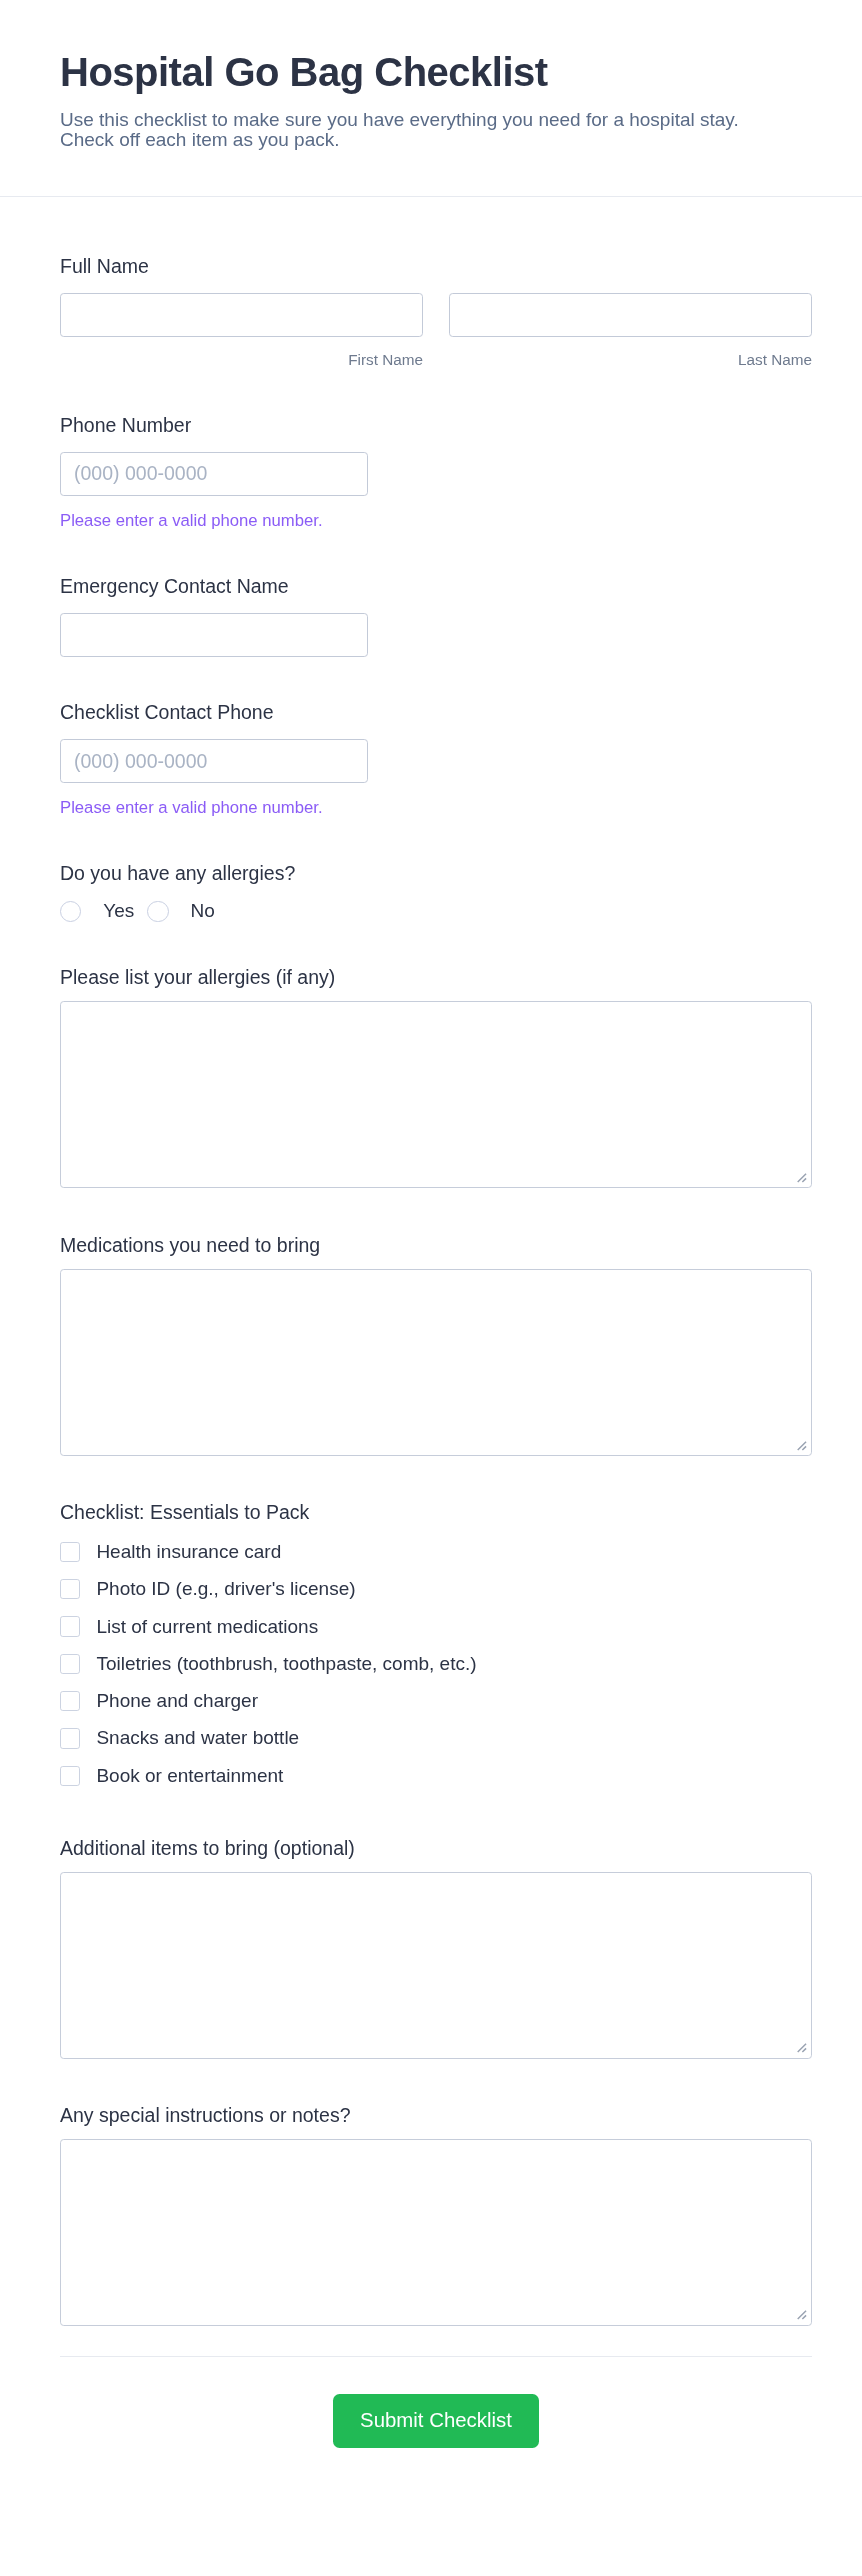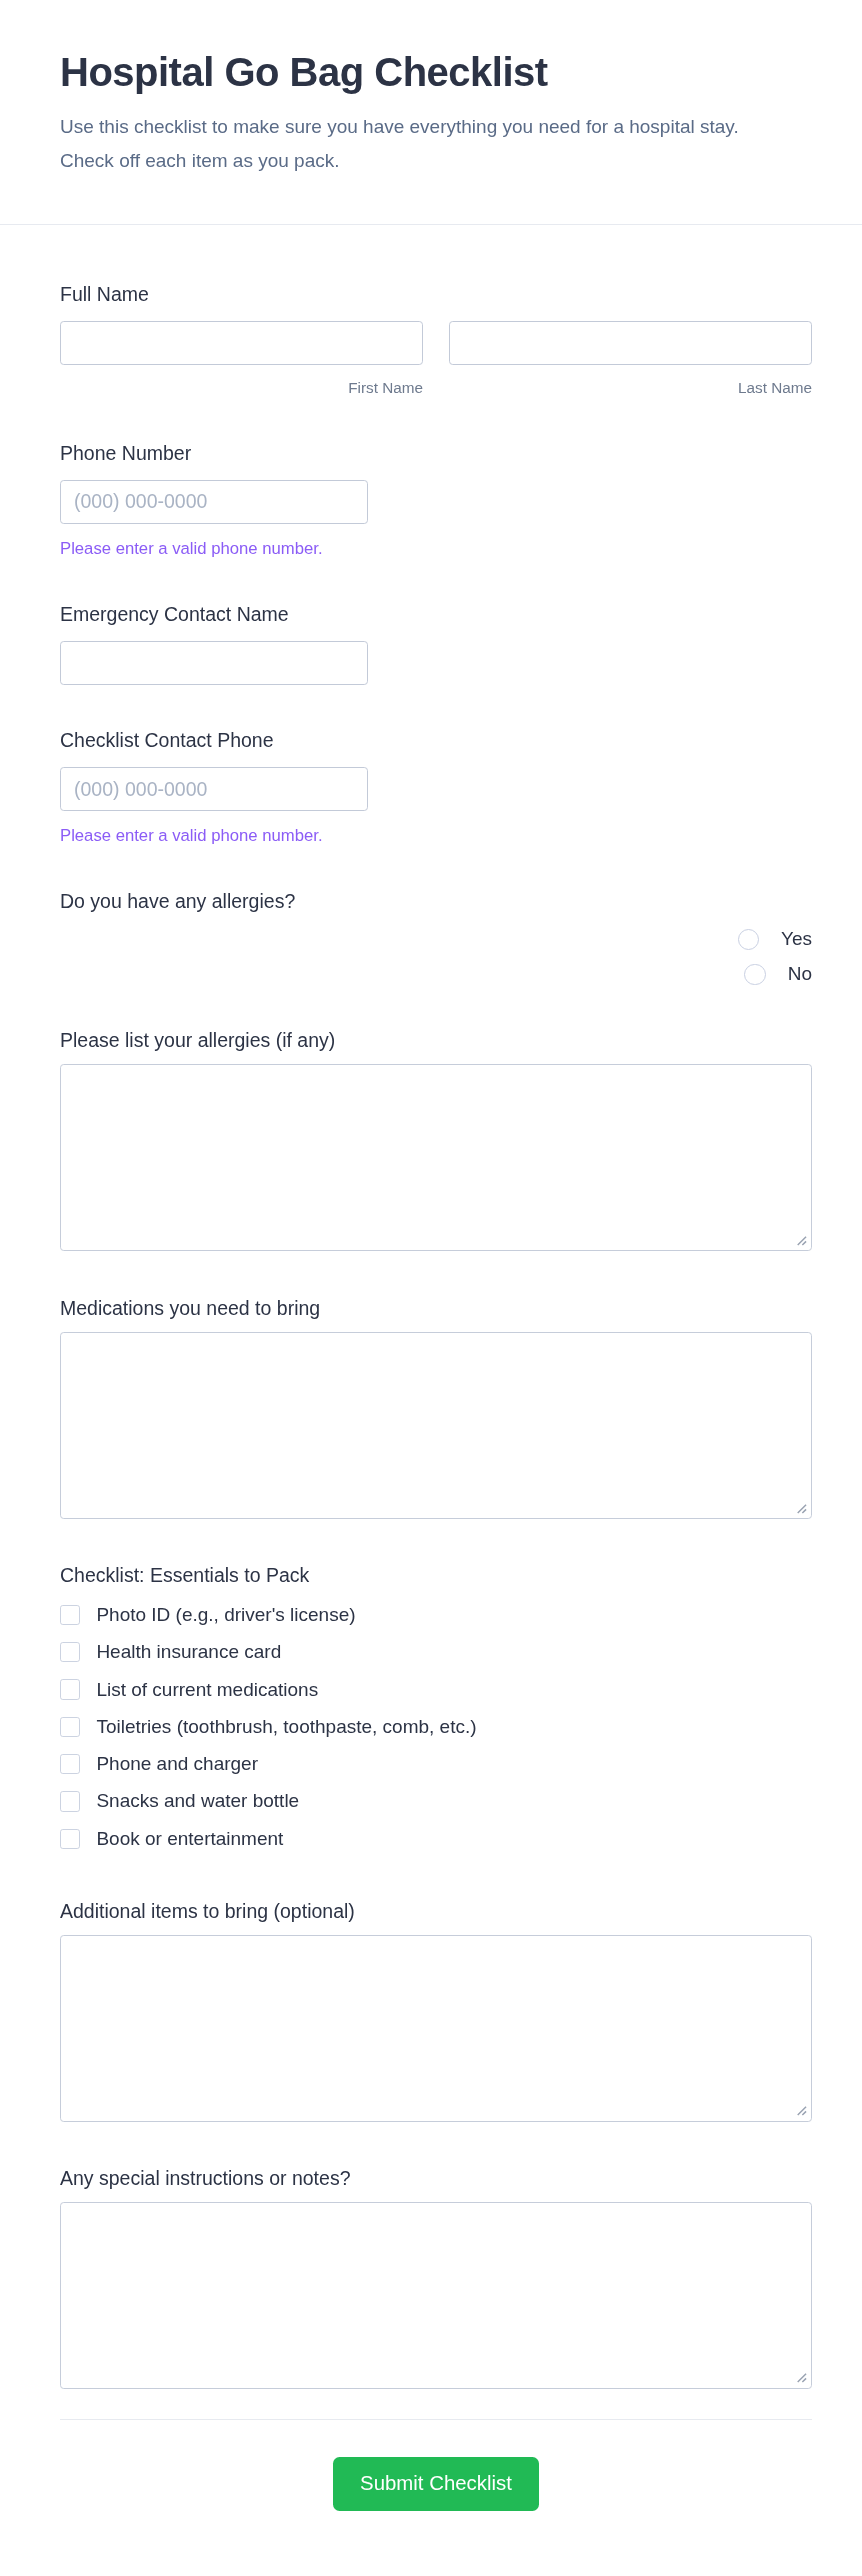--- a/index.html
+++ b/index.html
@@ -22,21 +22,21 @@
   .form-title {
     font-size: 40px;
     font-weight: 700;
     letter-spacing: -0.5px;
     color: #2c3345;
     line-height: 1.1;
   }
   .form-desc {
     margin-top: 16px;
     font-size: 19px;
-    line-height: 34px;
+    line-height: 20px;
     color: #5a6b87;
     max-width: 724px;
   }
 
   
   .form-body { padding: 58px 51px 0 60px; }
   .question { margin-bottom: 44px; }
   .q-label {
     display: block;
     font-size: 19.5px;
@@ -72,21 +72,21 @@
   }
   .half { width: 308px; }
   .helper {
     margin-top: 15px;
     font-size: 16.7px;
     color: #8b5cf6;
     line-height: 20.4px;
   }
 
   
-  .radio-group { display: flex; flex-direction: column; gap: 13px; margin-top: 13px; align-items: flex-end; }
+  .radio-group { display: flex; flex-direction: row; gap: 13px; margin-top: 13px; }
   .radio-row { display: flex; align-items: center; gap: 22px; cursor: pointer; }
   .radio-input {
     appearance: none;
     -webkit-appearance: none;
     width: 21.3px; height: 21.3px;
     border: 1.9px solid #c9d0e2;
     border-radius: 50%;
     background: #fff;
     flex: 0 0 auto;
     cursor: pointer;
@@ -226,25 +226,25 @@
           <path d="M4 13 L13 4 M9 13 L13 9" stroke="#9aa3b2" stroke-width="1.6" fill="none"></path>
         </svg>
       </div>
     </div>
 
     <div class="question" style="margin-bottom:50px;">
       <span class="q-label" style="margin-bottom:0;">Checklist: Essentials to Pack</span>
       <div class="check-group">
         <label class="check-row">
           <input type="checkbox" class="check-input" style="">
+          <span class="check-label">Health insurance card</span>
+        </label>
+        <label class="check-row">
+          <input type="checkbox" class="check-input" style="">
           <span class="check-label">Photo ID (e.g., driver's license)</span>
-        </label>
-        <label class="check-row">
-          <input type="checkbox" class="check-input" style="">
-          <span class="check-label">Health insurance card</span>
         </label>
         <label class="check-row">
           <input type="checkbox" class="check-input" style="">
           <span class="check-label">List of current medications</span>
         </label>
         <label class="check-row">
           <input type="checkbox" class="check-input" style="">
           <span class="check-label">Toiletries (toothbrush, toothpaste, comb, etc.)</span>
         </label>
         <label class="check-row">

